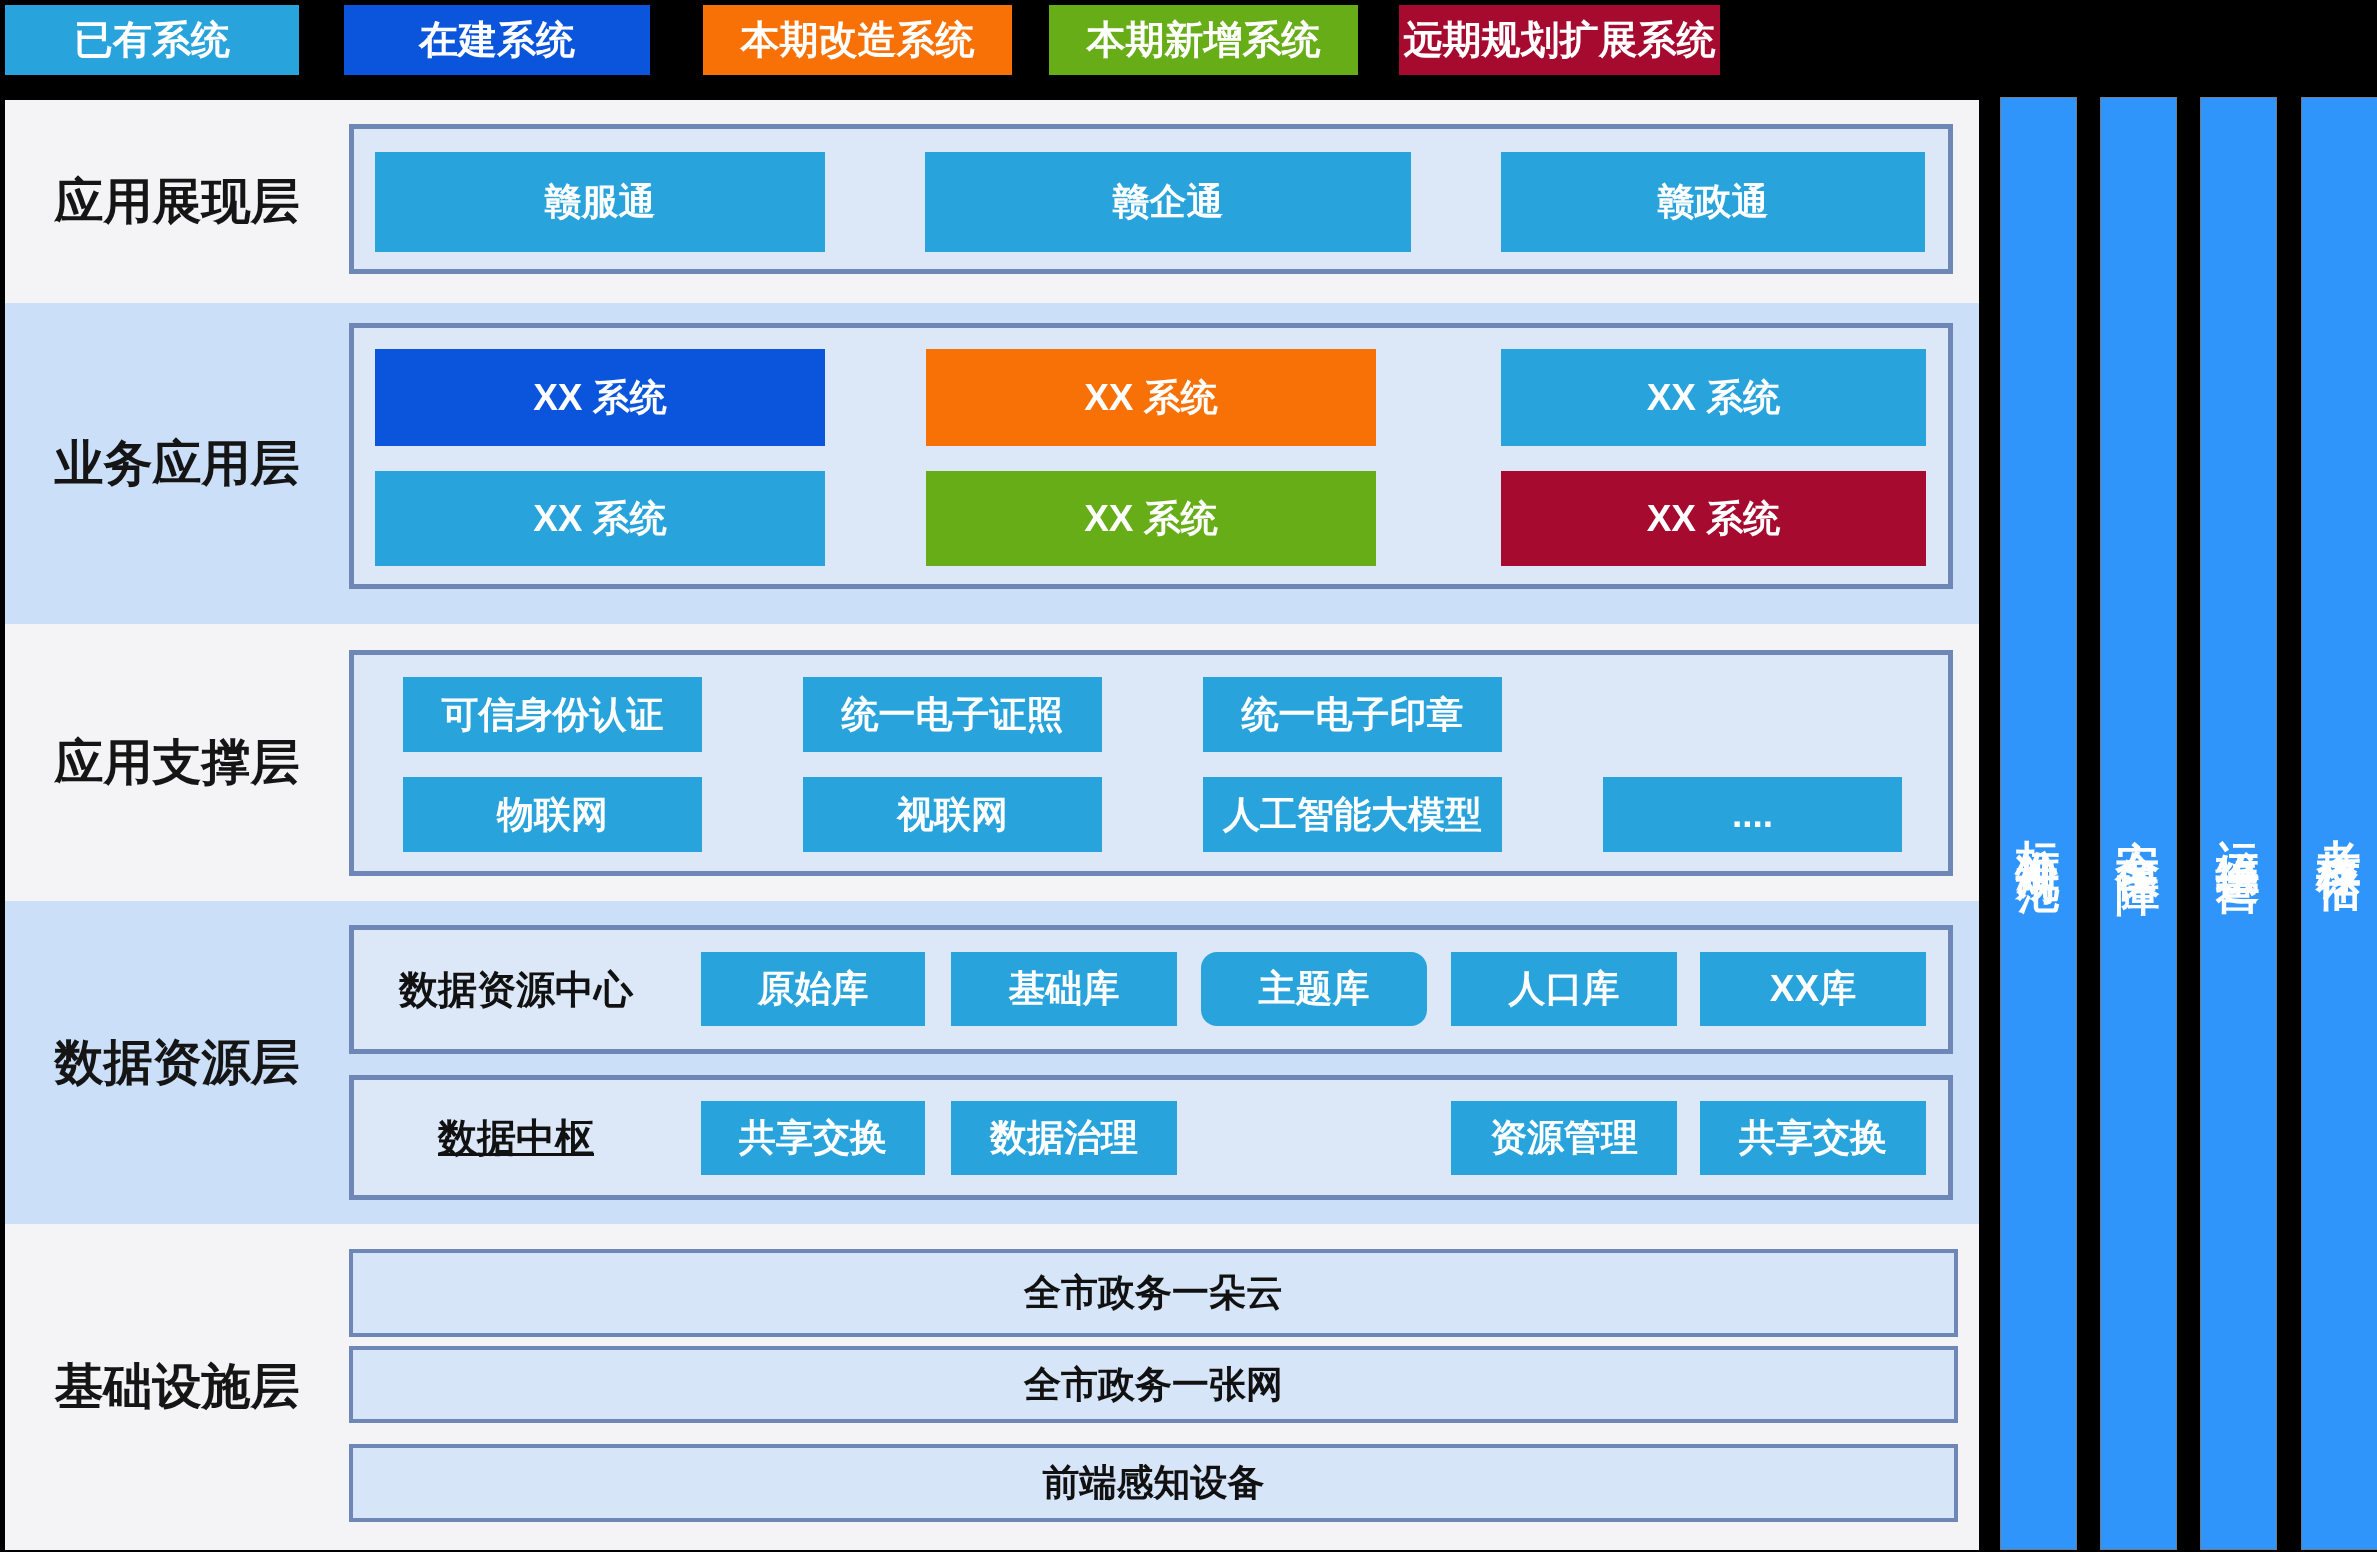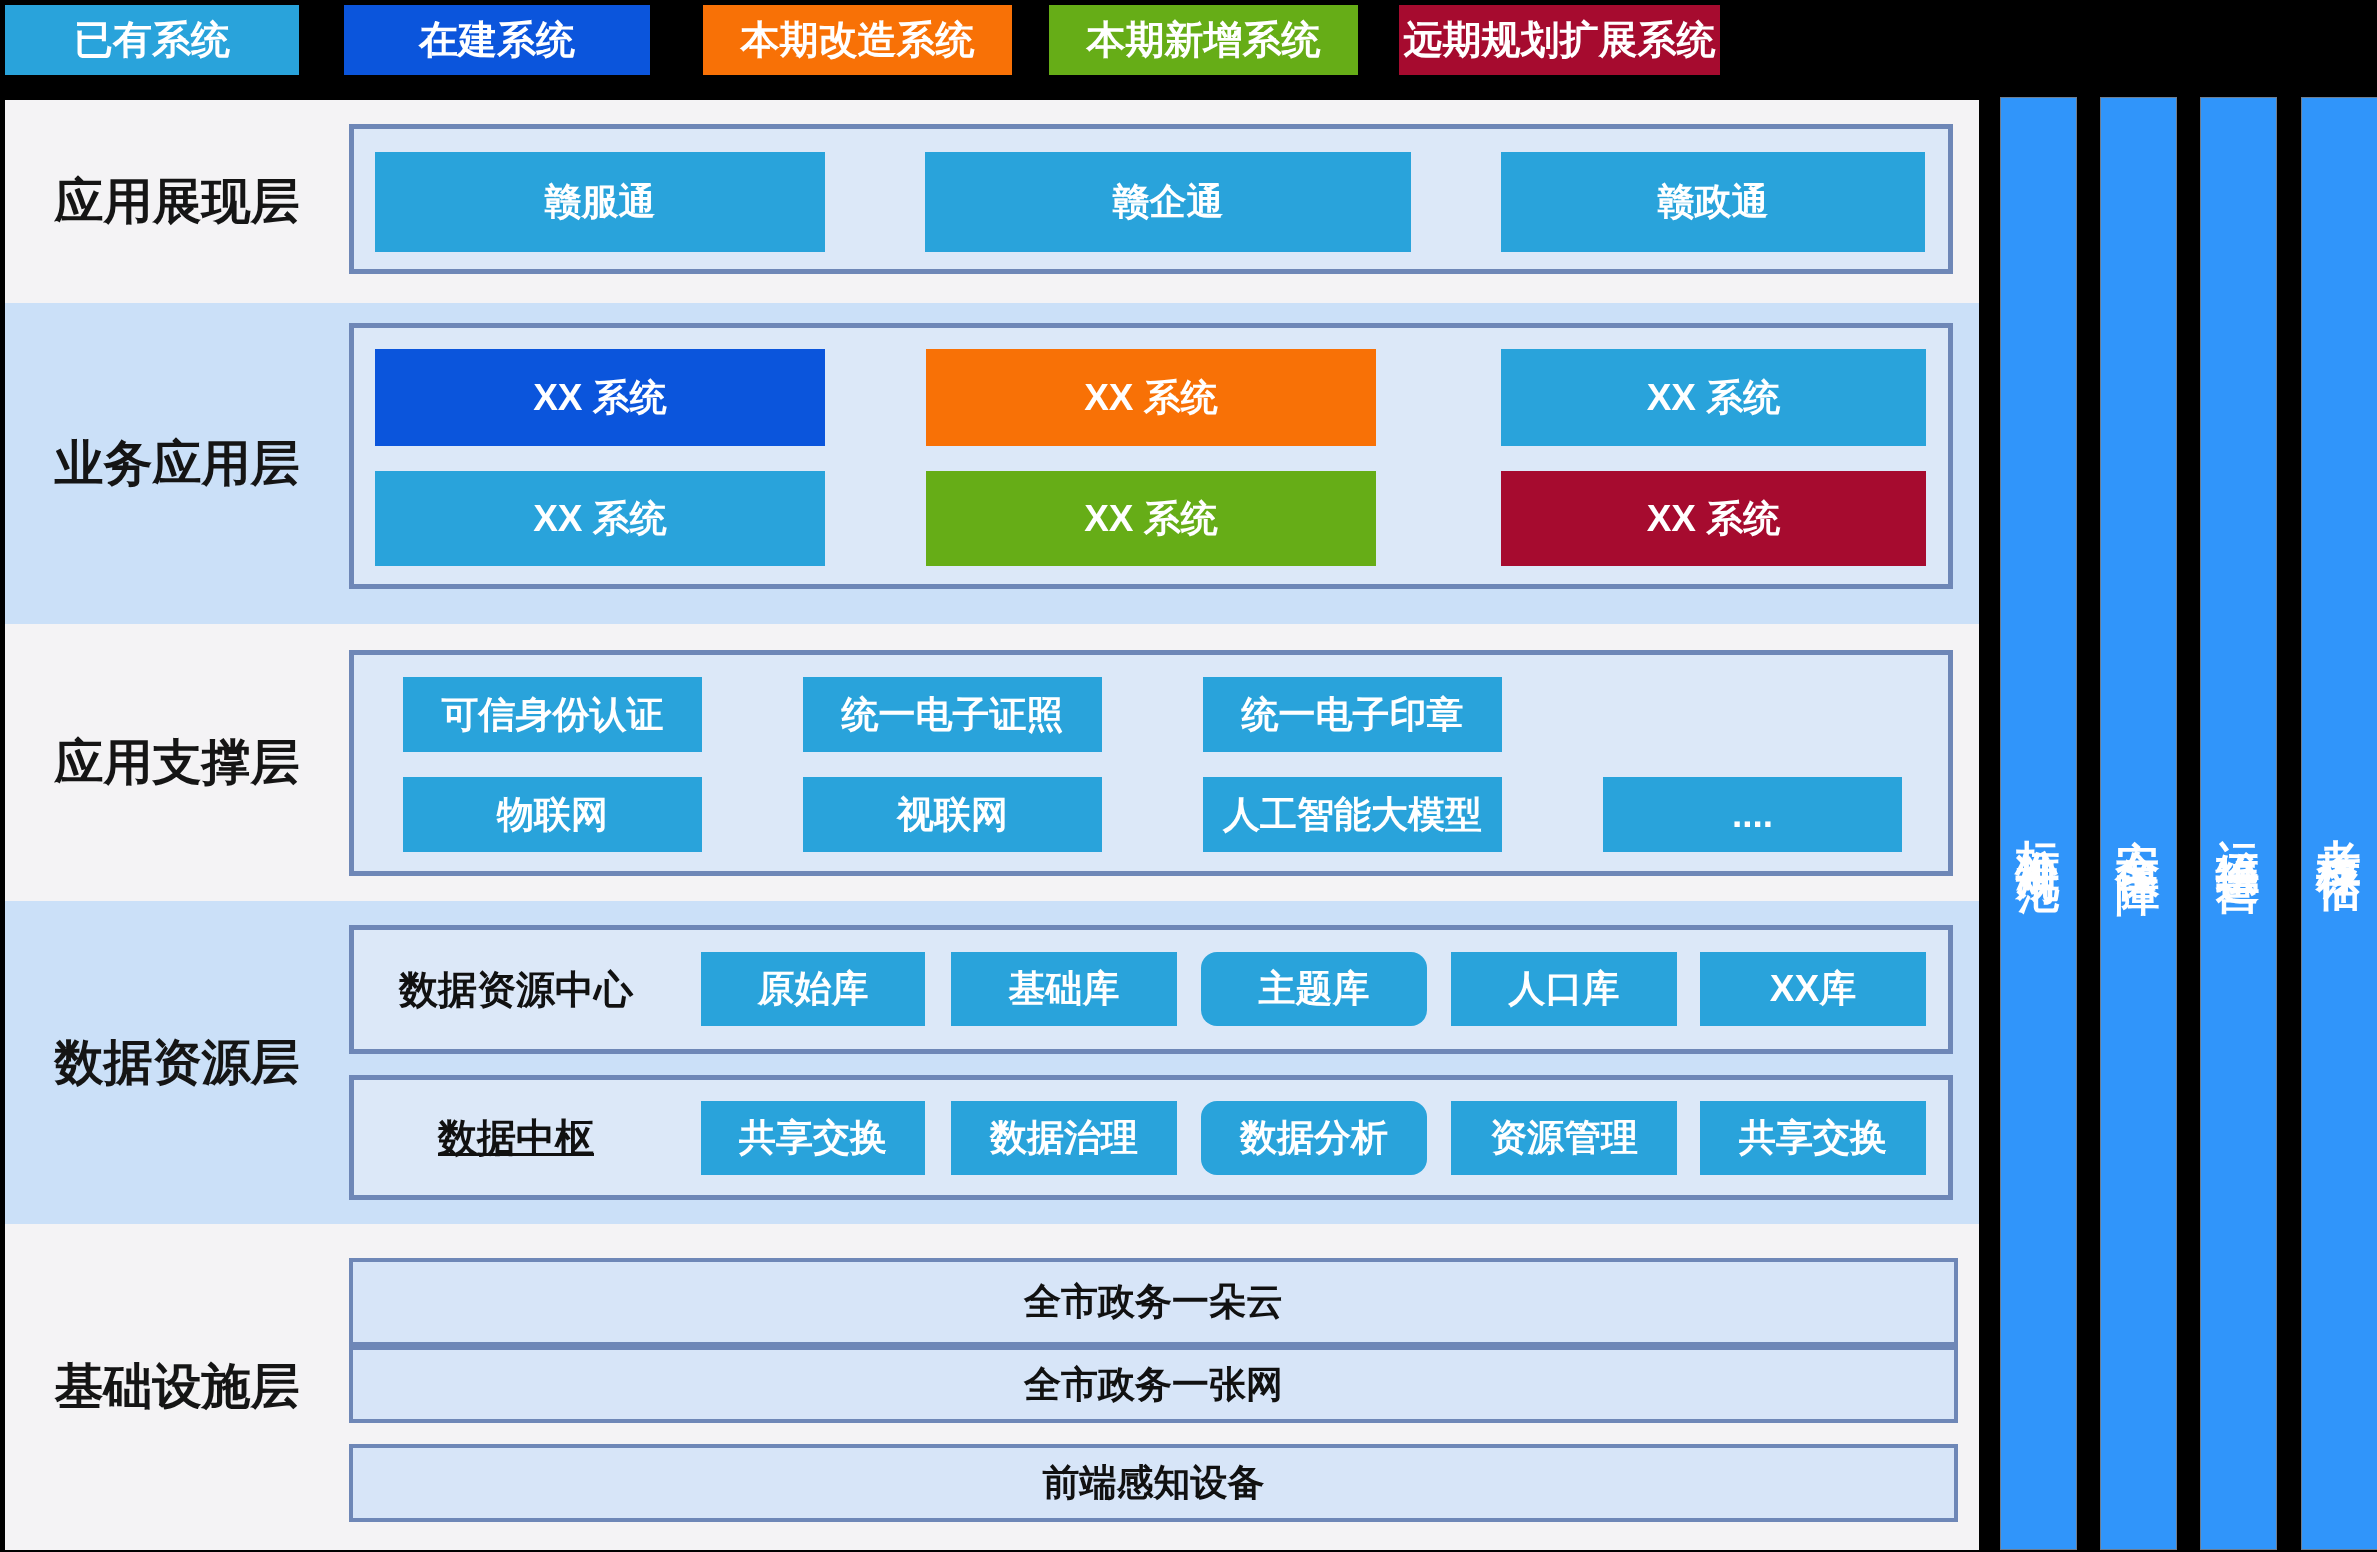--- a/index.html
+++ b/index.html
@@ -80,21 +80,21 @@
   .db-c2{left:597px;width:226px;}
   .db-c3{left:847px;width:226px;border-radius:16px;}
   .db-c4{left:1097px;width:226px;}
   .db-c5{left:1346px;width:226px;}
   
   .infra-bar{
     position:absolute;left:344px;width:1609px;background:#D7E5F8;border:4.4px solid #6E87B7;
     display:flex;align-items:center;justify-content:center;
     color:#111;font-size:37px;font-weight:bold;white-space:nowrap;
   }
-  .infra-1{top:34px;height:88px;}
+  .infra-1{top:25px;height:88px;}
   .infra-2{top:122px;height:77px;}
   .infra-3{top:220px;height:78px;}
   
   .pillar{
     position:absolute;top:97px;height:1453px;background:#3095FA;border:1.9px solid #6F7D8F;
     display:flex;align-items:center;justify-content:center;
   }
   .pillar span{
     writing-mode:vertical-rl;text-orientation:upright;
     color:#fff;font-size:44px;font-weight:bold;letter-spacing:10px;white-space:nowrap;
@@ -158,21 +158,20 @@
       <div class="box db-r db-c1 bg-lightblue">原始库</div>
       <div class="box db-r db-c2 bg-lightblue">基础库</div>
       <div class="box db-r db-c3 bg-lightblue">主题库</div>
       <div class="box db-r db-c4 bg-lightblue">人口库</div>
       <div class="box db-r db-c5 bg-lightblue">XX库</div>
     </div>
     <div class="container cont-data2">
       <div class="group-title gt-2">数据中枢</div>
       <div class="box hub-r db-c1 bg-lightblue">共享交换</div>
       <div class="box hub-r db-c2 bg-lightblue">数据治理</div>
-      <div class="box hub-r db-c3 bg-lightblue">数据分析</div>
       <div class="box hub-r db-c4 bg-lightblue">资源管理</div>
       <div class="box hub-r db-c5 bg-lightblue">共享交换</div>
     </div>
   </div>
 
   <div class="band band-5 band-gray">
     <div class="layer-label">基础设施层</div>
     <div class="infra-bar infra-1">全市政务一朵云</div>
     <div class="infra-bar infra-2">全市政务一张网</div>
     <div class="infra-bar infra-3">前端感知设备</div>

